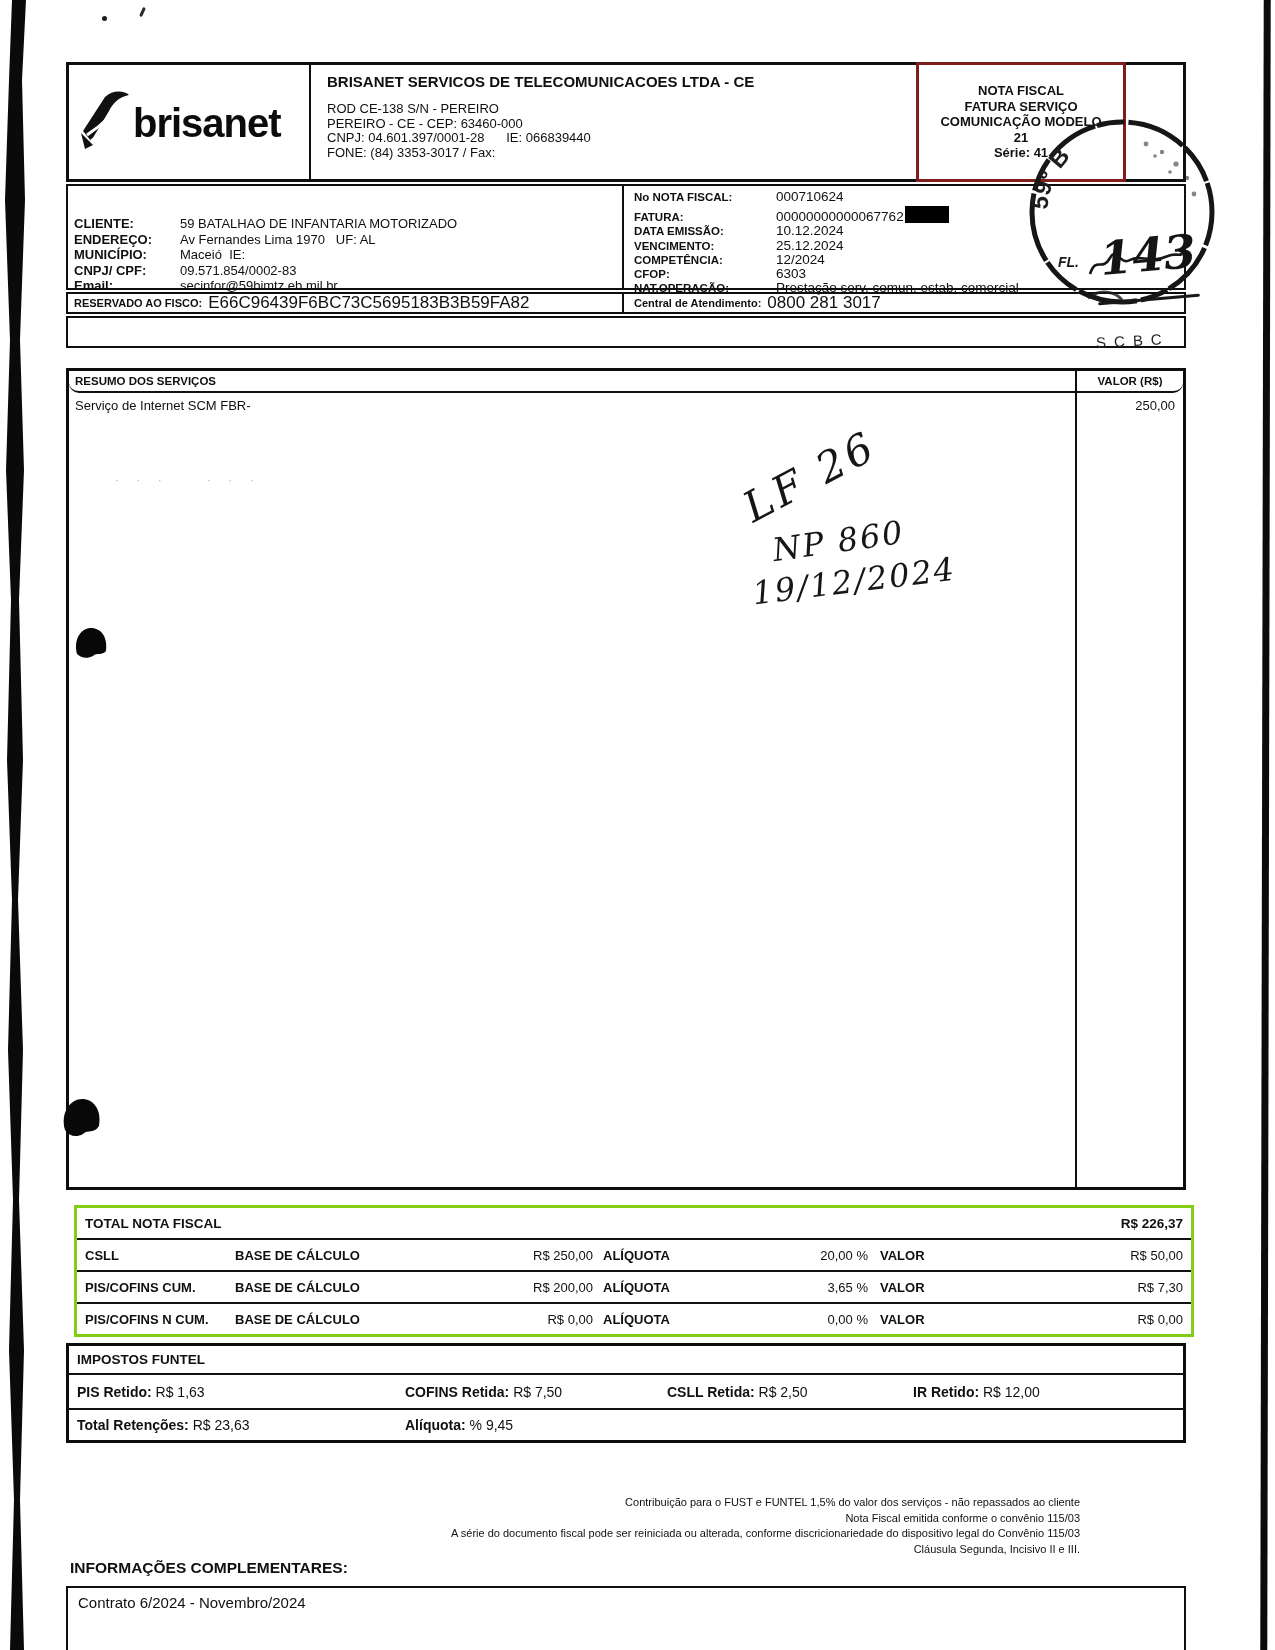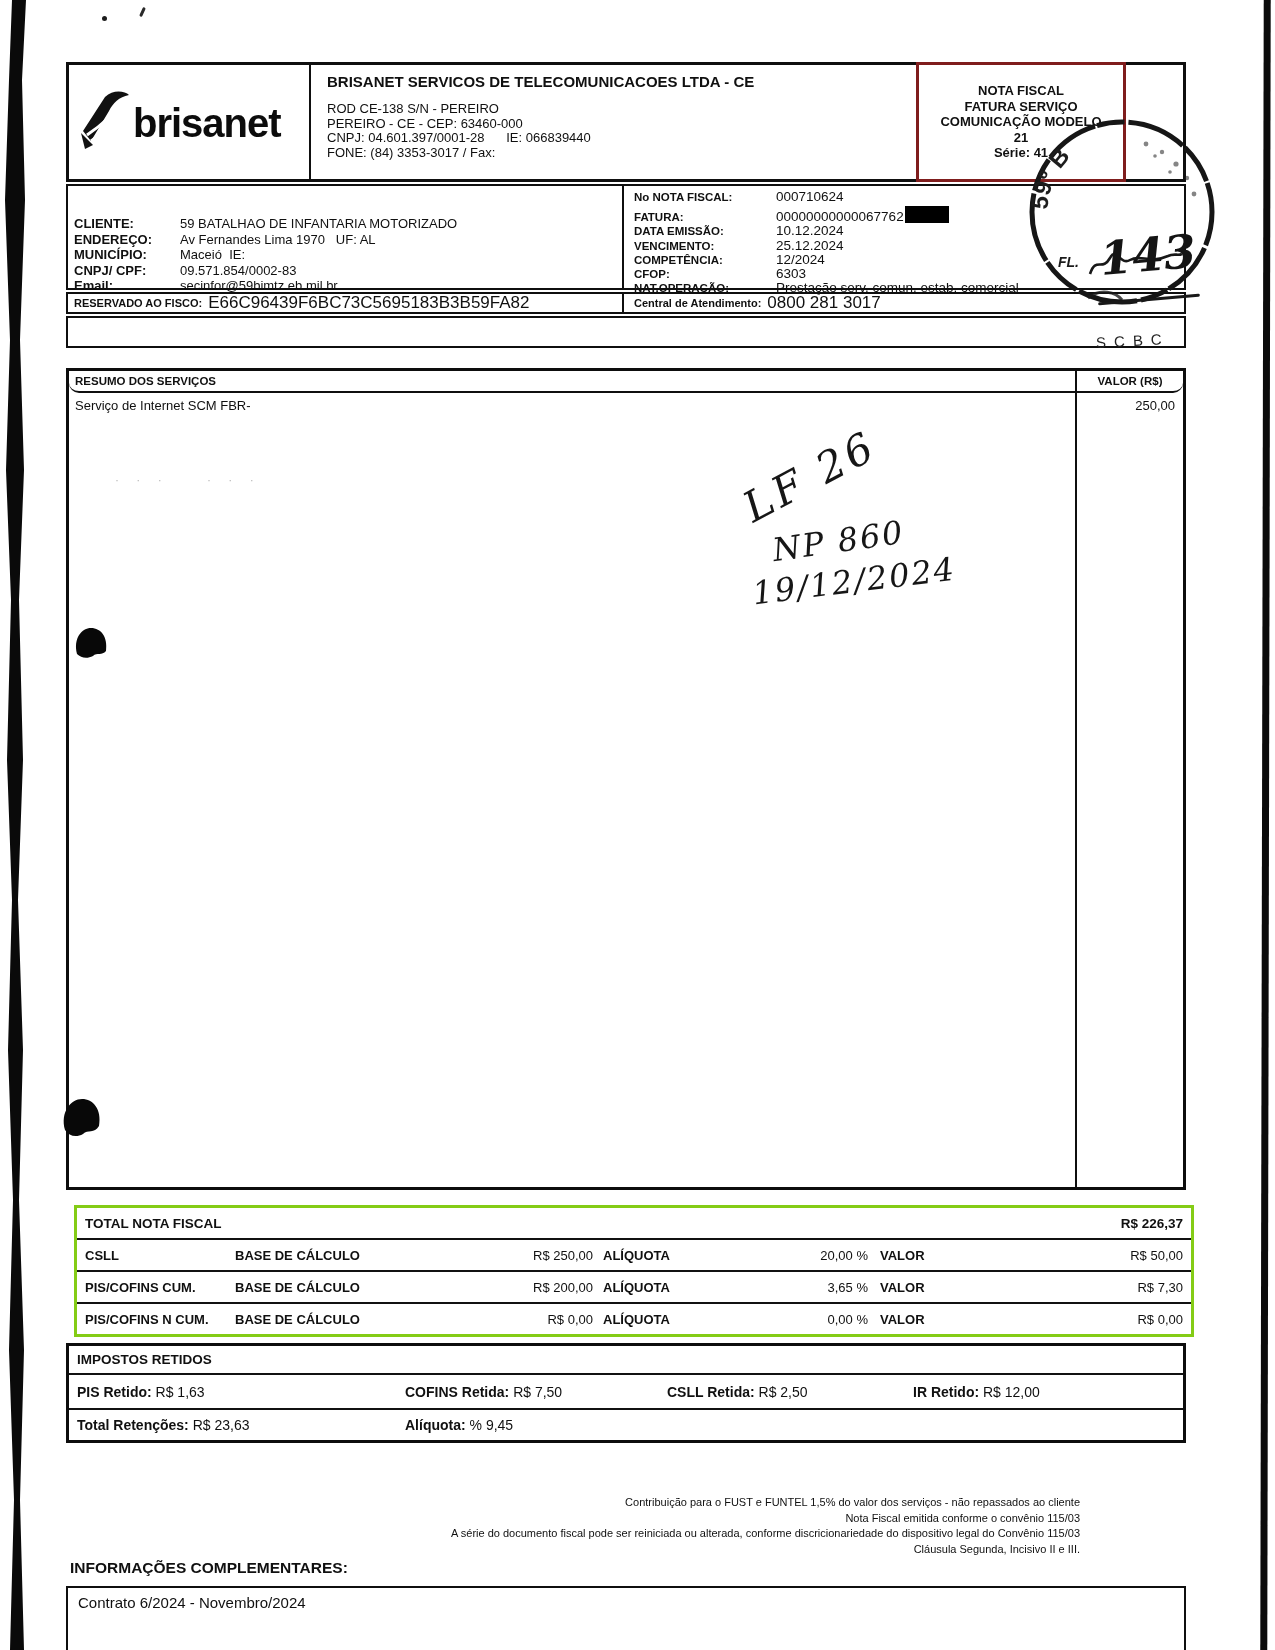--- a/index.html
+++ b/index.html
@@ -282,21 +282,21 @@
       <span class="t-base-lbl">BASE DE CÁLCULO</span>
       <span class="t-base">R$ 0,00</span>
       <span class="t-rate-lbl">ALÍQUOTA</span>
       <span class="t-rate">0,00 %</span>
       <span class="t-val-lbl">VALOR</span>
       <span class="t-val">R$ 0,00</span>
     </div>
   </div>
 
   <div class="abs wh-box">
-    <div class="wh-title">IMPOSTOS RETIDOS</div>
+    <div class="wh-title">IMPOSTOS FUNTEL</div>
     <div class="wh-row1">
       <span class="wh-cell"><span class="wl">PIS Retido:</span> <span>R$ 1,63</span></span>
       <span class="wh-cell"><span class="wl">COFINS Retida:</span> <span>R$ 7,50</span></span>
       <span class="wh-cell"><span class="wl">CSLL Retida:</span> <span>R$ 2,50</span></span>
       <span class="wh-cell"><span class="wl">IR Retido:</span> <span>R$ 12,00</span></span>
     </div>
     <div class="wh-row2">
       <span class="wh-cell"><span class="wl">Total Retenções:</span> <span>R$ 23,63</span></span>
       <span class="wh-cell"><span class="wl">Alíquota:</span> <span>% 9,45</span></span>
     </div>

